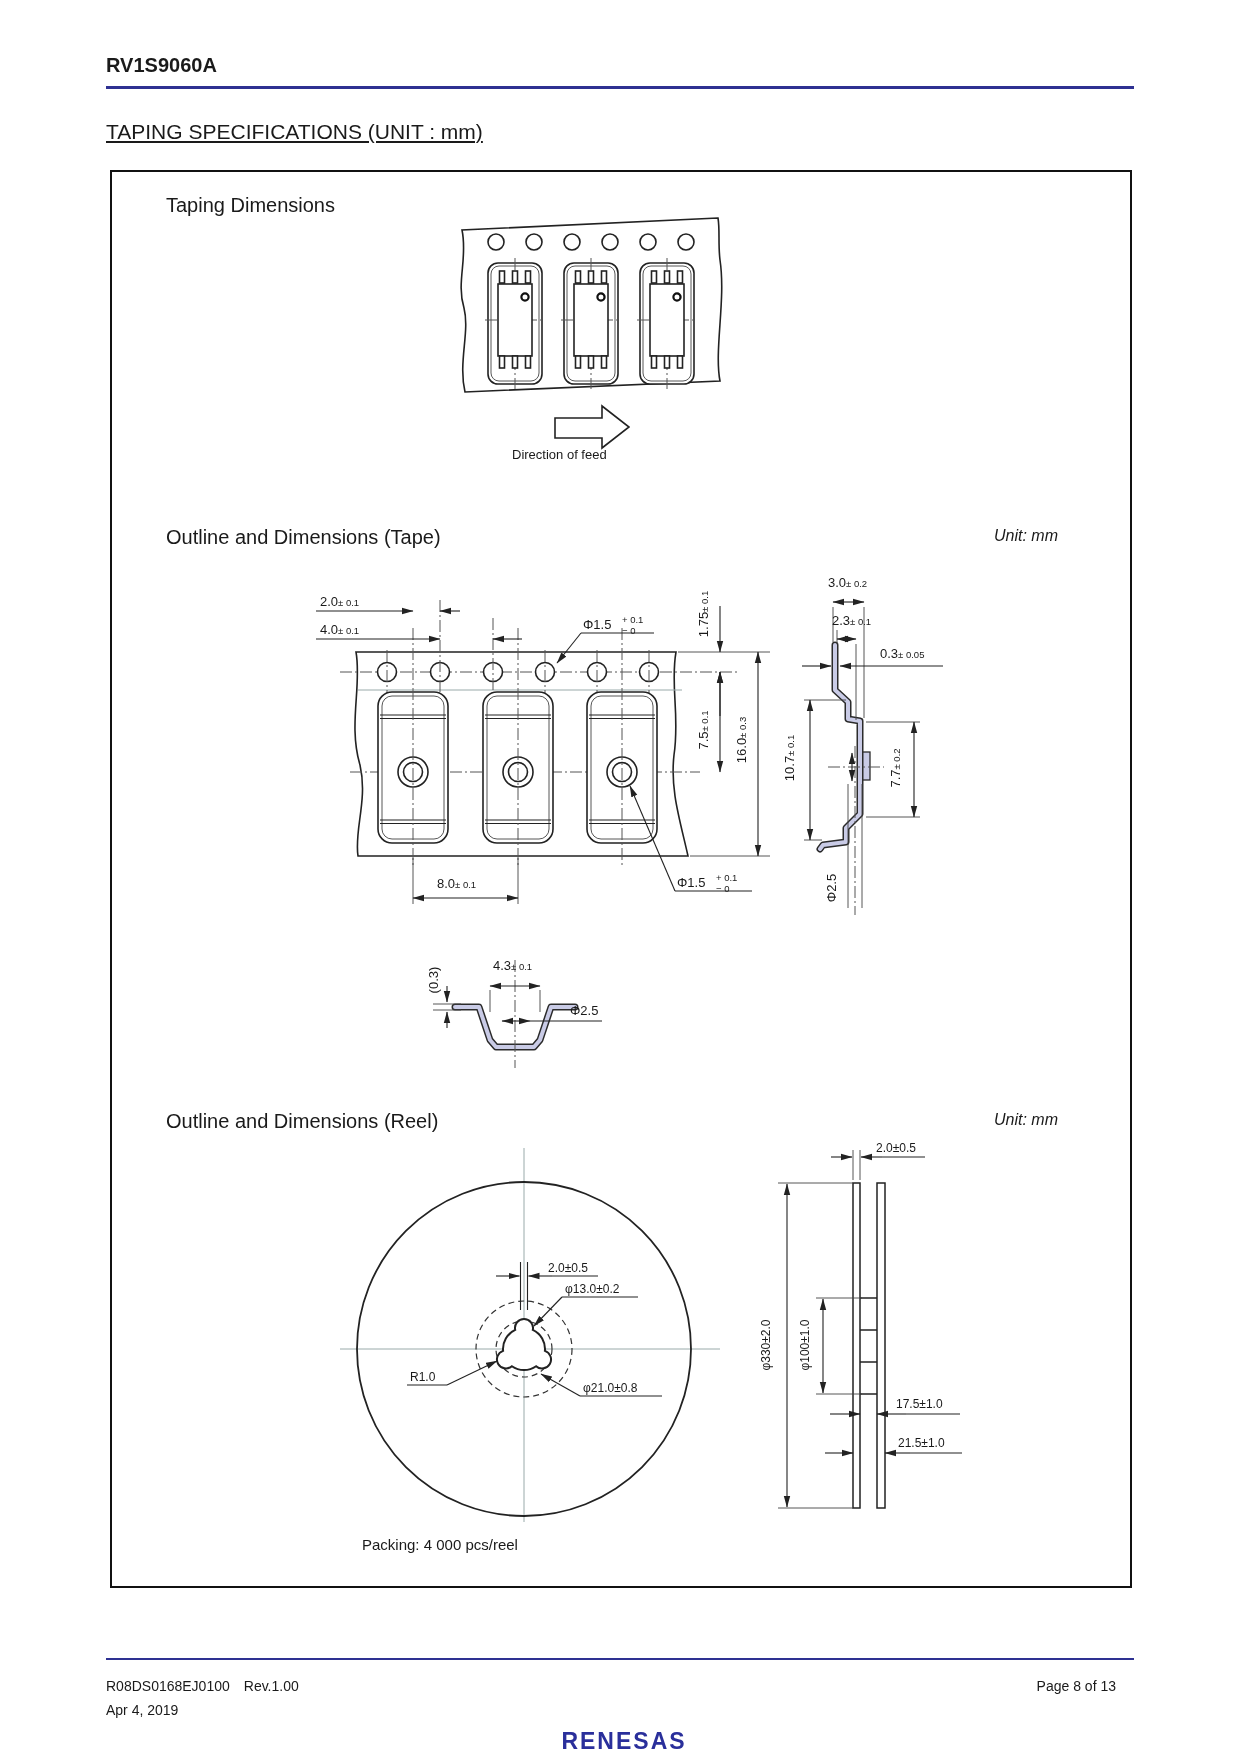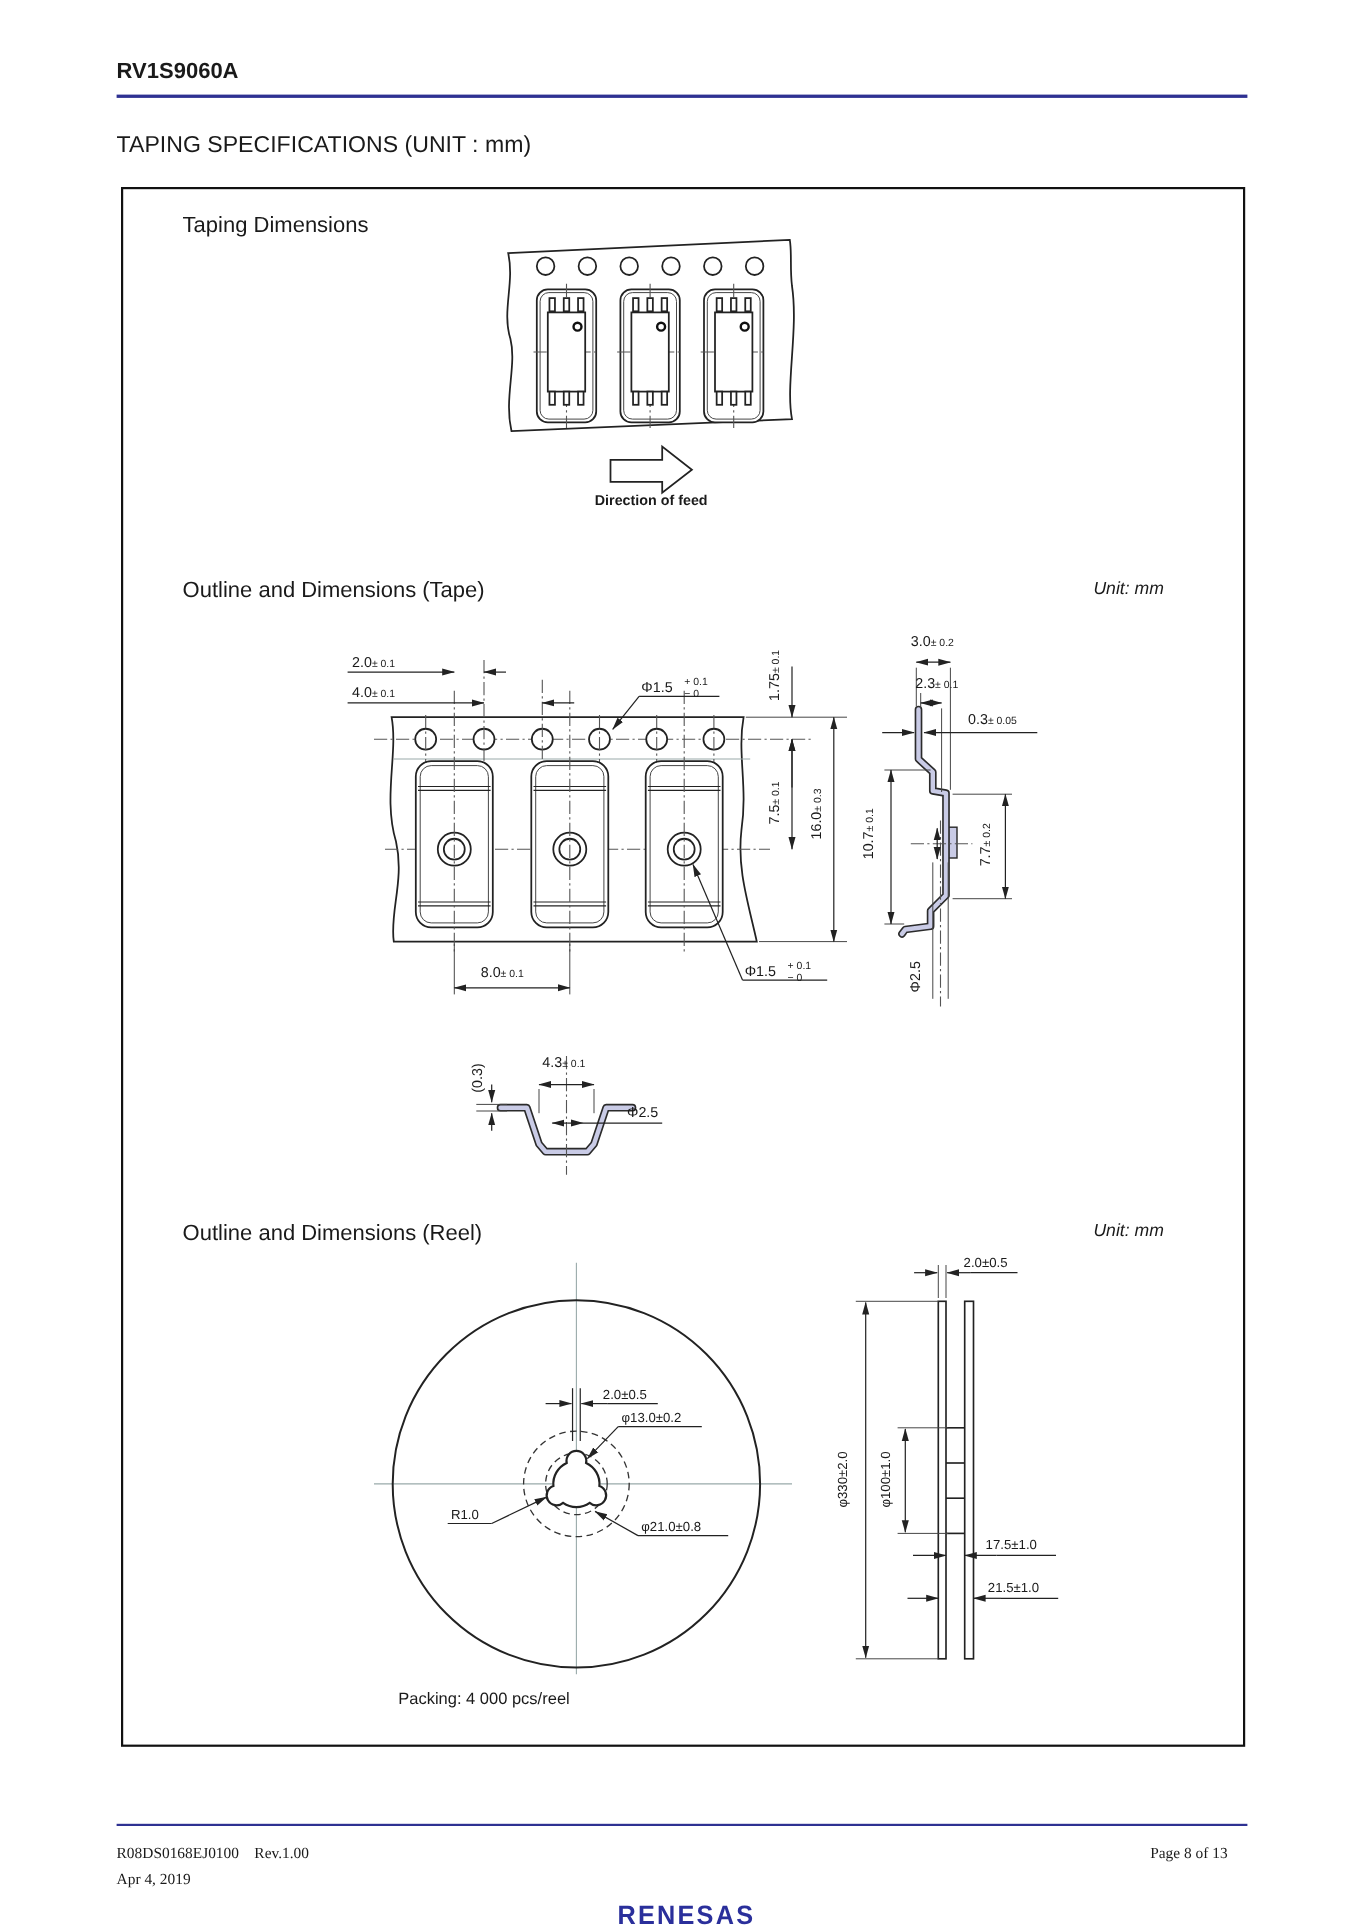--- a/index.html
+++ b/index.html
@@ -3,27 +3,27 @@
 <meta charset="utf-8">
 <style>
   html,body{margin:0;padding:0;}
   body{width:1240px;height:1754px;position:relative;background:#fff;
        font-family:"Liberation Sans", sans-serif;color:#1a1a1a;overflow:hidden;}
   .abs{position:absolute;}
   .part-number{left:106px;top:54px;font-size:20px;font-weight:bold;}
   .rule{left:106px;width:1028px;height:3px;background:#2e3192;}
   .rule-top{top:86px;}
   .rule-bottom{top:1658px;height:2px;}
-  .page-title{left:106px;top:120px;font-size:21px;}
+  .page-title{left:106px;top:120px;font-size:21px;text-decoration:underline;}
   .content-box{left:110px;top:170px;width:1018px;height:1414px;border:2px solid #111;}
   .sec-head{font-size:20px;}
   .unit{font-size:16px;font-style:italic;}
-  .feed-label{left:512px;top:447px;width:160px;text-align:center;font-size:13px;font-weight:bold;}
+  .feed-label{left:512px;top:447px;width:160px;text-align:left;font-size:13px;}
   .packing{left:362px;top:1536px;font-size:15px;}
-  .foot{font-size:14px;font-family:Liberation Serif, serif;}
+  .foot{font-size:14px;}
   .logo{left:539px;top:1728px;width:170px;text-align:center;font-size:23px;font-weight:bold;
         color:#2a2f9b;letter-spacing:2px;transform:scaleY(1.05);}
   svg{position:absolute;overflow:visible;}
   svg text{font-family:"Liberation Sans", sans-serif;fill:#1a1a1a;}
   .dl{font-size:13px;}
   .dt{font-size:9.5px;}
   .dr{font-size:12px;}
   .ln{stroke:#222;stroke-width:1.1;fill:none;}
   .thn{stroke:#444;stroke-width:0.9;fill:none;}
   .thk{stroke:#222;stroke-width:1.6;fill:#fff;}

